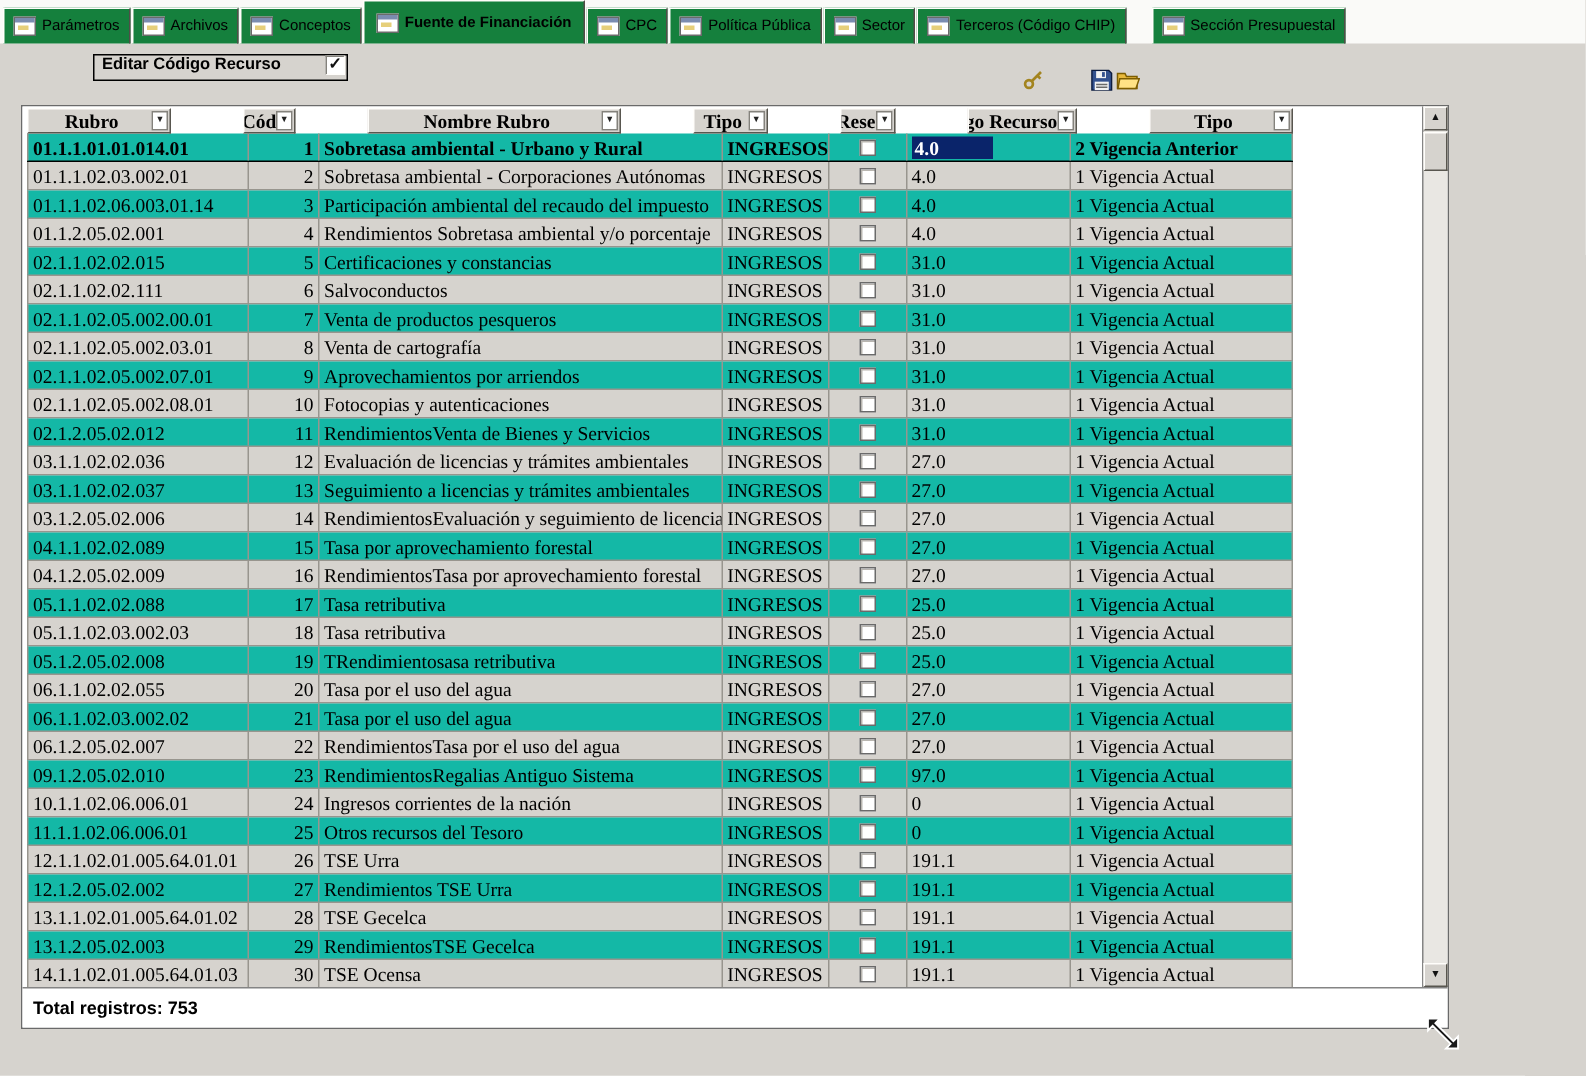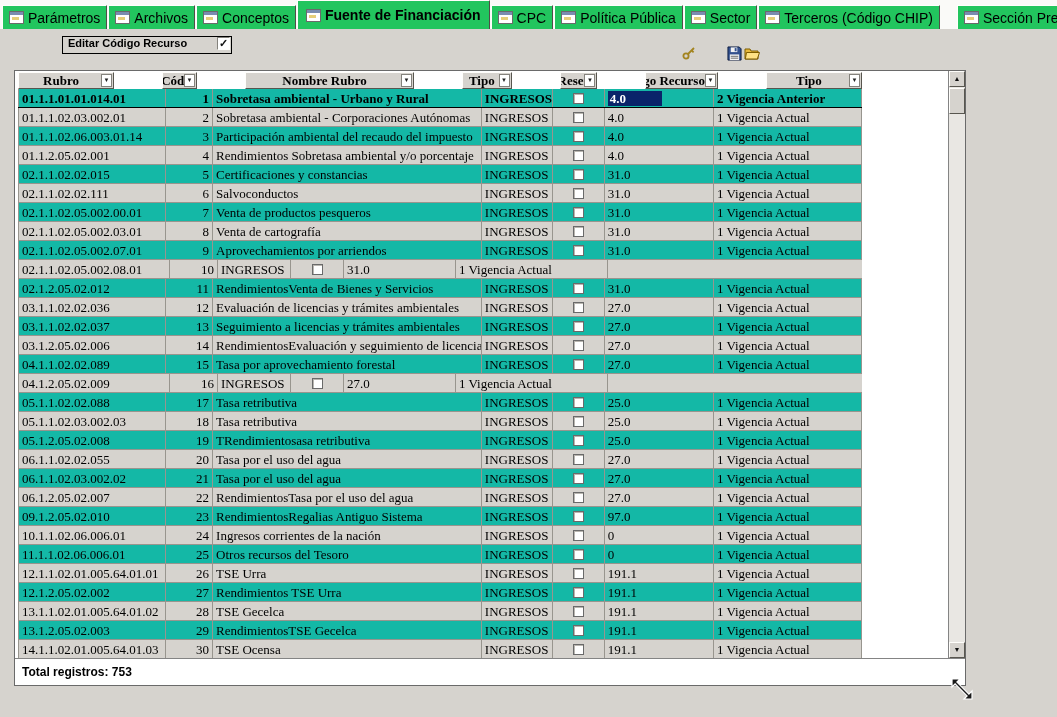--- a/index.html
+++ b/index.html
@@ -4,23 +4,23 @@
 <style>
   * { margin:0; padding:0; }
   html,body { width:1057px; height:717px; }
   body { font-family:"Liberation Sans", sans-serif; background:#d6d3ce; }
   .app { position:relative; width:1057px; height:717px; background:#d6d3ce; overflow:hidden; }
 
   
   .tabbar { position:absolute; left:0; top:0; width:100%; height:29px; background:#fafaf8;
             display:flex; align-items:flex-end; padding-left:2px; box-sizing:border-box; }
   .tab { box-sizing:border-box; height:24px; display:flex; align-items:center; gap:4px;
-         padding:0 6px; background:#22c55e; border:1px solid; margin-right:1px;
+         padding:0 6px; background:#15803d; border:1px solid; margin-right:1px;
          border-color:#fffefb #504e48 #d6d3ce #fffefb; border-bottom:none;
-         font-size:14px; white-space:nowrap; cursor:default;margin-top:32px; }
+         font-size:10px; white-space:nowrap; cursor:default;margin-top:32px; }
   .tab.active { height:29px; font-weight:bold; padding:0 8px; }
   .tab.gap { margin-left:16px; }
   .tab-icon { position:relative; width:13px; height:11px; background:#fff; border:1px solid #6a6a6a; flex:0 0 auto; }
   .tab-icon::before { content:""; position:absolute; left:0; top:0; right:0; height:3px; background:#7a8cb0; }
   .tab-icon::after  { content:""; position:absolute; left:2px; top:5px; width:7px; height:3px; background:#e6cf7a; }
 
   
   .editbox { position:absolute; left:62px; top:36px; width:170px; height:18px; box-sizing:border-box;
              border:1px solid #000; background:#d6d3ce; display:flex; align-items:flex-start;
              justify-content:space-between; padding:0 1px 0 5px; font-weight:bold; font-size:11px; }
@@ -281,20 +281,21 @@
               <div class="cell c3">INGRESOS</div>
               <div class="cell c4 ckcell">
                 <span class="cb"></span>
               </div>
               <div class="cell c5">31.0</div>
               <div class="cell c6">1 Vigencia Actual</div>
             </div>
             <div class="row alt">
               <div class="cell c0">02.1.1.02.05.002.08.01</div>
               <div class="cell c1 numcell">10</div>
+              <div class="cell c2">Fotocopias y autenticaciones</div>
               <div class="cell c3">INGRESOS</div>
               <div class="cell c4 ckcell">
                 <span class="cb"></span>
               </div>
               <div class="cell c5">31.0</div>
               <div class="cell c6">1 Vigencia Actual</div>
             </div>
             <div class="row">
               <div class="cell c0">02.1.2.05.02.012</div>
               <div class="cell c1 numcell">11</div>
@@ -346,20 +347,21 @@
               <div class="cell c3">INGRESOS</div>
               <div class="cell c4 ckcell">
                 <span class="cb"></span>
               </div>
               <div class="cell c5">27.0</div>
               <div class="cell c6">1 Vigencia Actual</div>
             </div>
             <div class="row alt">
               <div class="cell c0">04.1.2.05.02.009</div>
               <div class="cell c1 numcell">16</div>
+              <div class="cell c2">RendimientosTasa por aprovechamiento forestal</div>
               <div class="cell c3">INGRESOS</div>
               <div class="cell c4 ckcell">
                 <span class="cb"></span>
               </div>
               <div class="cell c5">27.0</div>
               <div class="cell c6">1 Vigencia Actual</div>
             </div>
             <div class="row">
               <div class="cell c0">05.1.1.02.02.088</div>
               <div class="cell c1 numcell">17</div>

